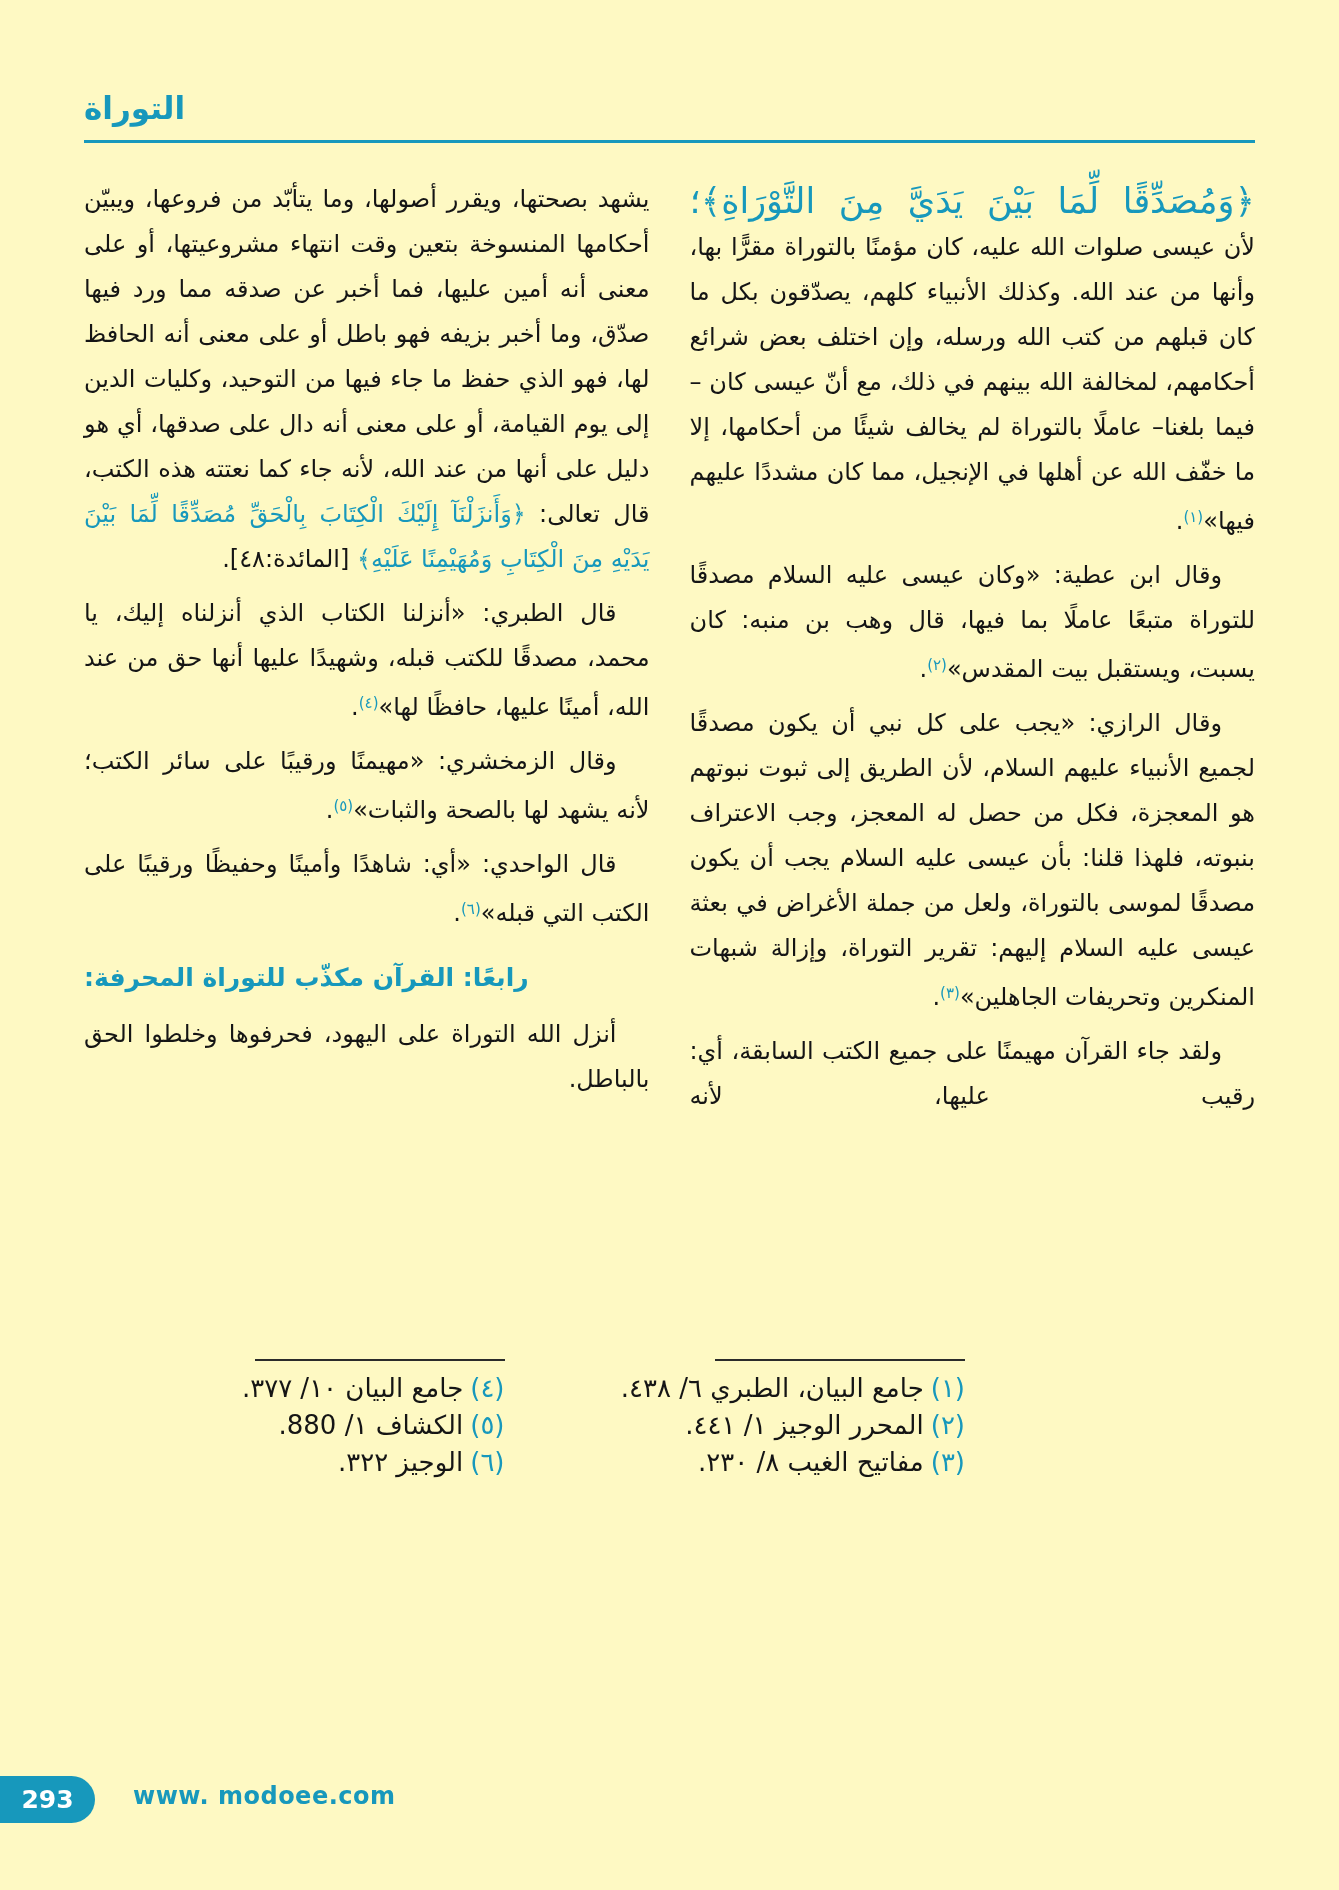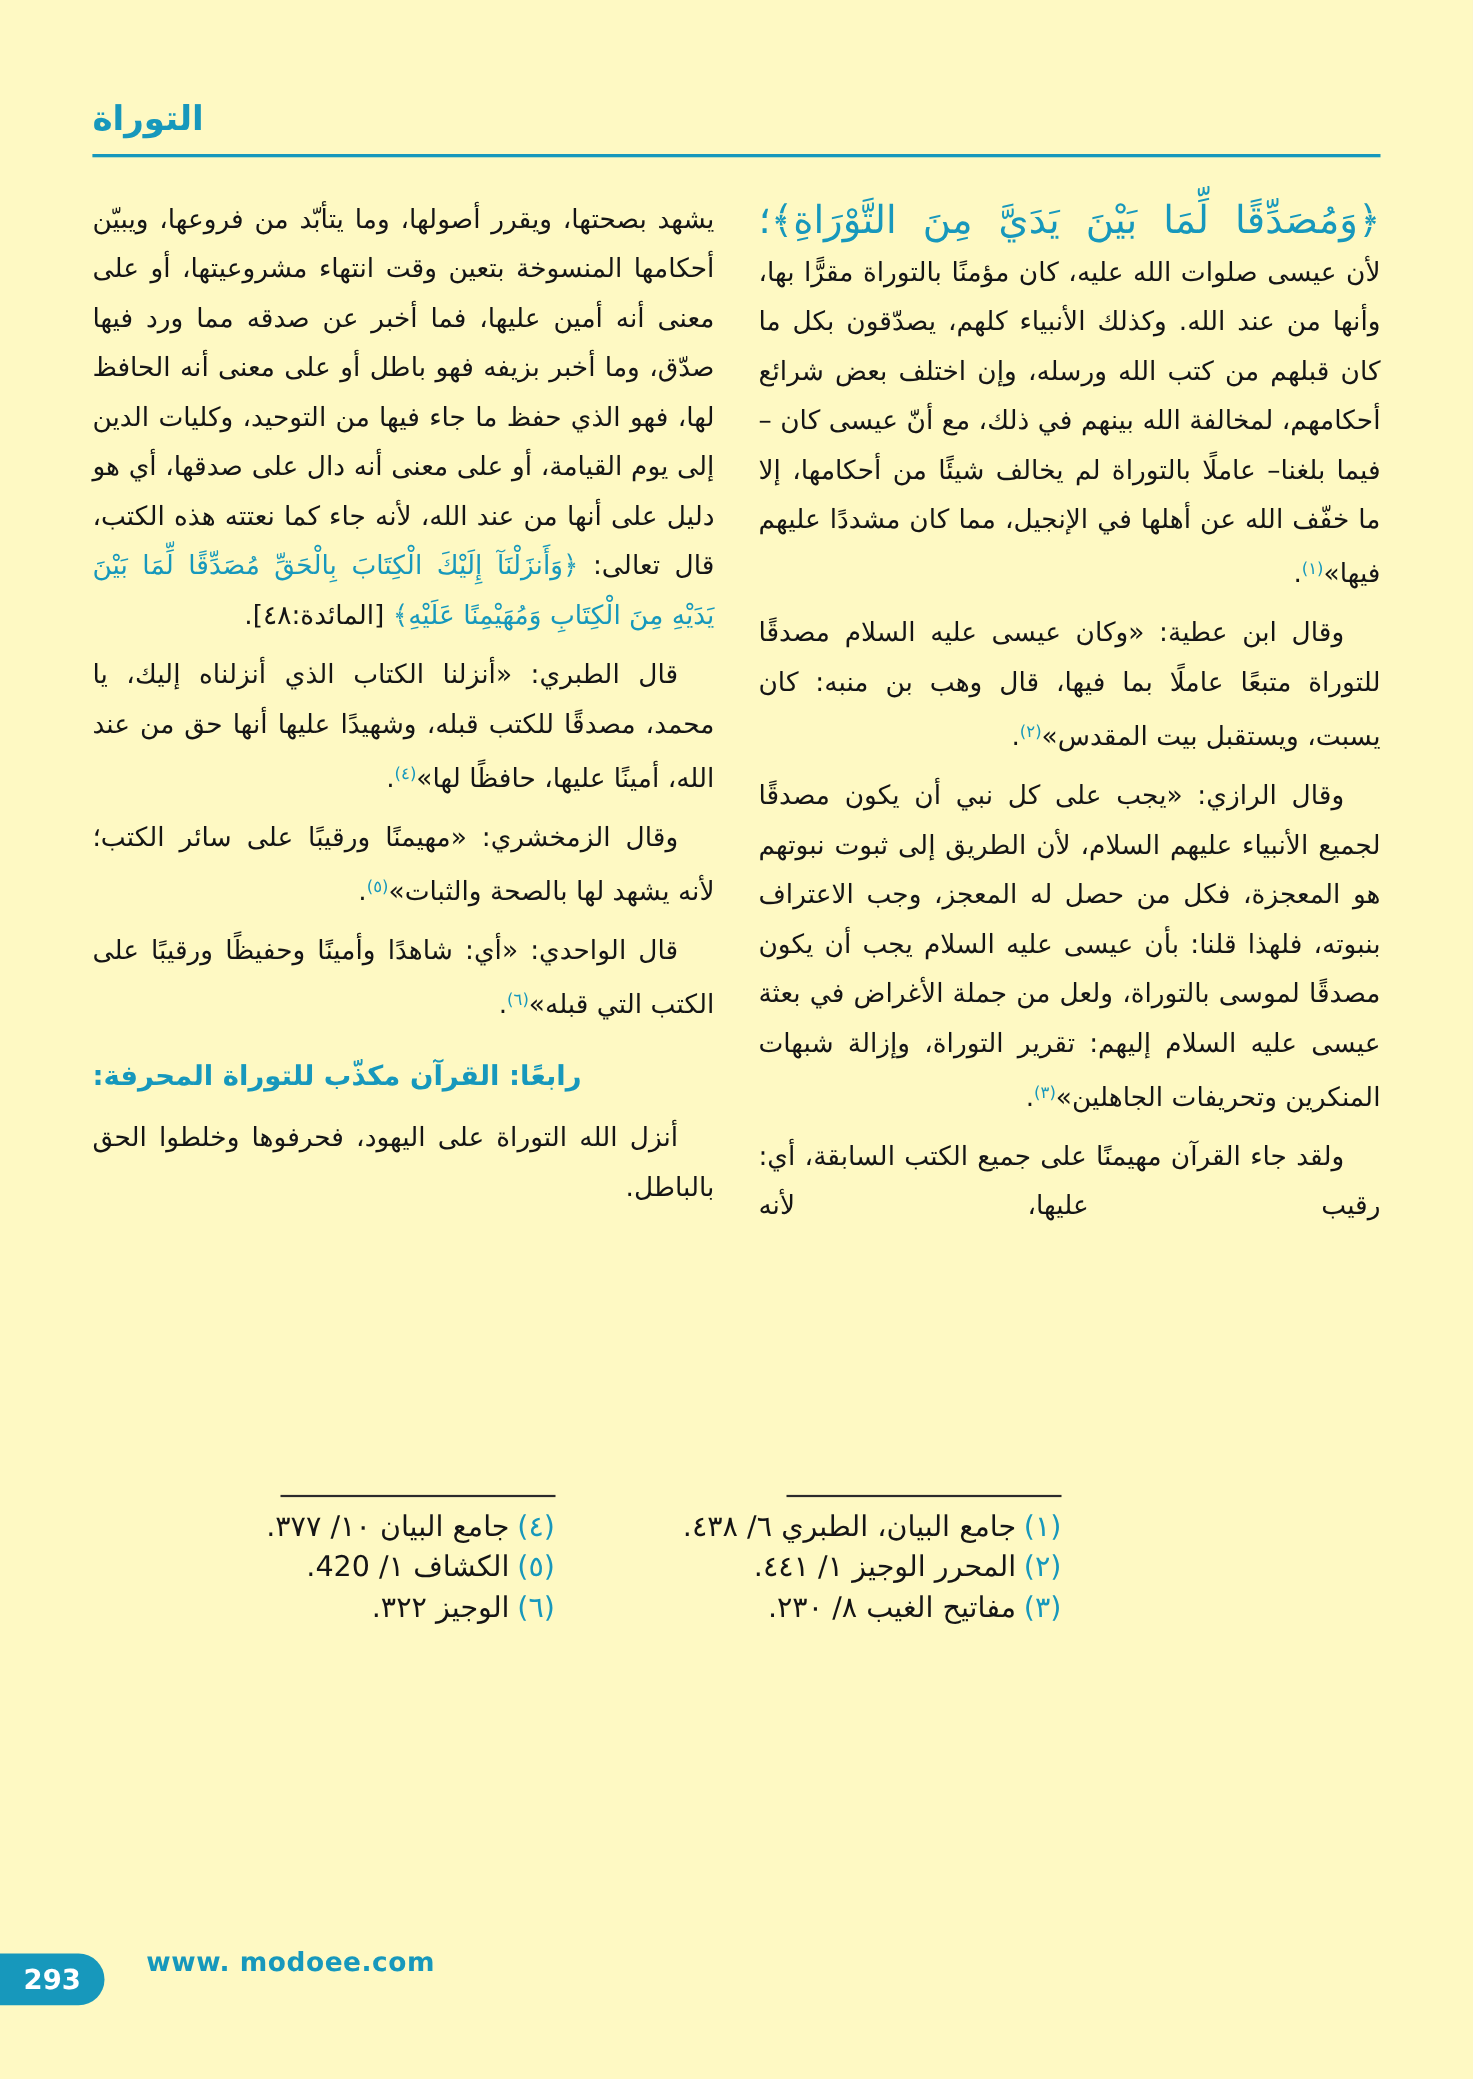--- a/index.html
+++ b/index.html
@@ -50,21 +50,21 @@
   .fn-line { white-space:nowrap; text-align:right; }
   .fn-num { color:var(--accent); margin-left:7px; }
 
   .page-badge {
     position:absolute; left:0; bottom:67px; width:95px; height:47px;
     background:var(--accent); border-radius:0 26px 26px 0;
     color:#ffffff; font-size:25px; font-weight:700;
     display:flex; align-items:center; justify-content:center;
   }
   .website {
-    position:absolute; left:133px; bottom:92px;
+    position:absolute; left:133px; bottom:80px;
     color:var(--accent); font-size:24px; font-weight:700;
     direction:ltr; letter-spacing:0.5px;
   }
 </style>
 </head>
 <body>
 
 <div class="page">
 
   <div class="header">
@@ -120,21 +120,21 @@
       <p class="para indent">
         <span>أنزل الله التوراة على اليهود، فحرفوها وخلطوا الحق بالباطل.</span>
       </p>
 
       <div class="footnotes">
         <div class="fn-rule"></div>
         <div class="fn-line">
           <span class="fn-num">(٤)</span><span class="fn-text">جامع البيان ١٠/ ٣٧٧.</span>
         </div>
         <div class="fn-line">
-          <span class="fn-num">(٥)</span><span class="fn-text">الكشاف ١/ 420.</span>
+          <span class="fn-num">(٥)</span><span class="fn-text">الكشاف ١/ 880.</span>
         </div>
         <div class="fn-line">
           <span class="fn-num">(٦)</span><span class="fn-text">الوجيز ٣٢٢.</span>
         </div>
       </div>
     </section>
 
   </div>
 
   <div class="page-badge">293</div>

